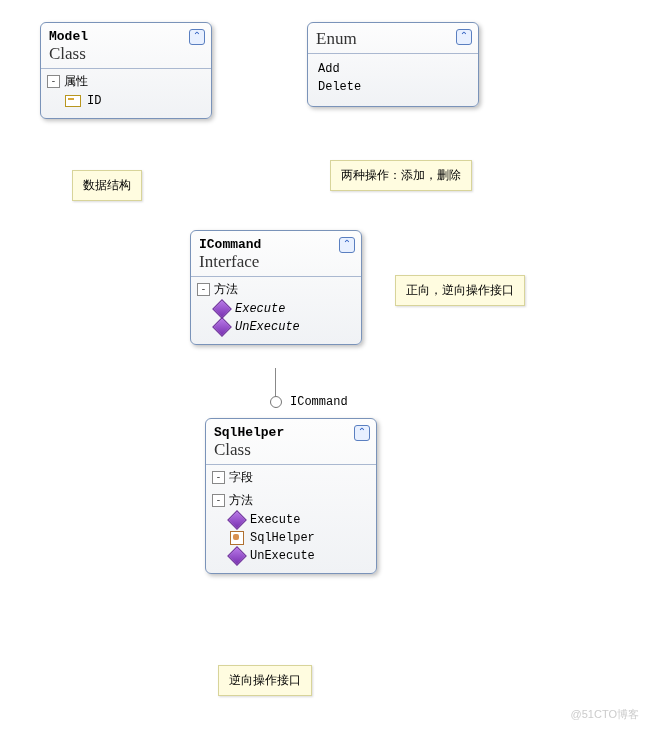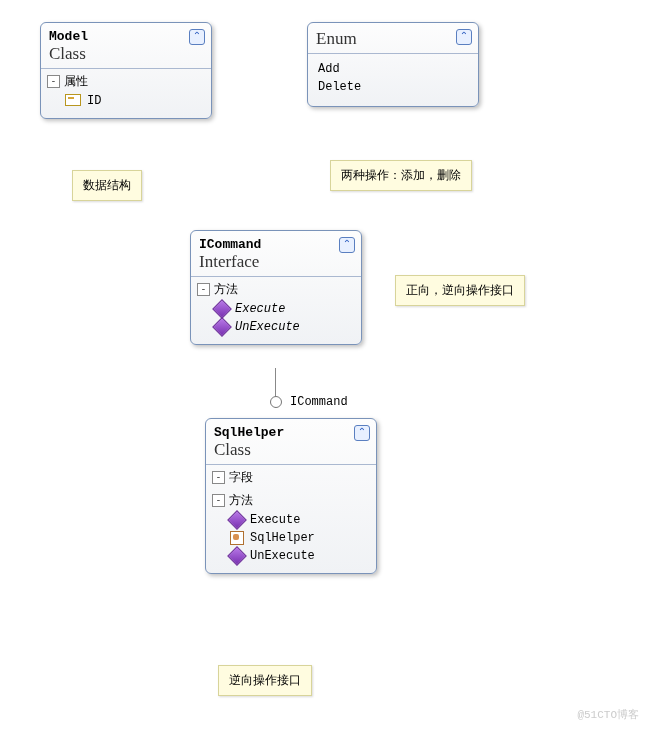--- a/index.html
+++ b/index.html
@@ -7,37 +7,37 @@
 .box-hdr{padding:6px 8px 4px 8px;position:relative}
 .box-title{font-weight:bold;font-family:"Courier New",monospace;font-size:13px}
 .box-type{font-size:17px;color:#333}
 .collapse-btn{position:absolute;top:6px;right:6px;width:14px;height:14px;border:1px solid #5a7fc0;border-radius:3px;background:#e8f0ff;color:#2a5bbf;font-size:10px;text-align:center;line-height:12px;cursor:pointer}
 .hr{border-top:1px solid #aab8d0;margin:0}
 .sect{padding:4px 6px 2px 6px}
 .sect-hdr{display:flex;align-items:center;gap:4px}
 .toggle{width:11px;height:11px;border:1px solid #888;background:#fff;font-size:10px;text-align:center;line-height:9px;color:#333;cursor:pointer}
 .sect-title{font-size:12px}
 .items{padding:2px 0 6px 18px}
-.item{display:flex;gap:6px;padding:2px 0;font-family:"Courier New",monospace;font-size:12px}
+.item{display:flex;align-items:center;gap:6px;padding:2px 0;font-family:"Courier New",monospace;font-size:12px}
 .ic{width:14px;height:10px;position:relative;flex-shrink:0}
 .ic-prop{background:#fff;border:1px solid #b8961f;position:relative}
 .ic-prop::after{content:"";position:absolute;left:2px;top:2px;width:6px;height:2px;background:#d6a638}
 .ic-field{background:#fff;border:1px solid #4169c4}
 .ic-field::after{content:"";position:absolute;left:2px;top:2px;width:4px;height:4px;background:#4169c4;border-radius:50%}
 .ic-method{width:12px;height:12px;background:linear-gradient(135deg,#b878e8,#7830b0);transform:rotate(45deg);border:1px solid #6a2a98}
 .ic-method-o{width:12px;height:12px;background:#fff;border:1px solid #b07030;position:relative}
 .ic-method-o::after{content:"";position:absolute;left:2px;top:2px;width:6px;height:6px;background:#d89050;border-radius:2px}
 .italic{font-style:italic}
 .note{position:absolute;background:#fffce0;border:1px solid #d8d49a;padding:6px 10px;font-size:12px;box-shadow:1px 1px 2px rgba(0,0,0,0.15)}
 .enum-items{padding:6px 10px 10px 10px;font-family:"Courier New",monospace;font-size:12px}
 .enum-items div{padding:2px 0}
 .conn{position:absolute;background:#888}
 .lolly{position:absolute;width:10px;height:10px;border:1px solid #777;border-radius:50%;background:#fff}
 .conn-lbl{position:absolute;font-family:"Courier New",monospace;font-size:12px}
-.watermark{position:absolute;right:8px;bottom:8px;color:#ccc;font-size:11px;font-family:Liberation Mono, monospace}
+.watermark{position:absolute;right:8px;bottom:8px;color:#ccc;font-size:11px;font-family:Liberation Sans, sans-serif}
 </style>
 </head>
 <body>
 
 <div class="box" style="left:40px;top:22px;width:170px">
   <div class="box-hdr">
     <div class="box-title">Model</div>
     <div class="box-type">Class</div>
     <div class="collapse-btn">⌃</div>
   </div>

